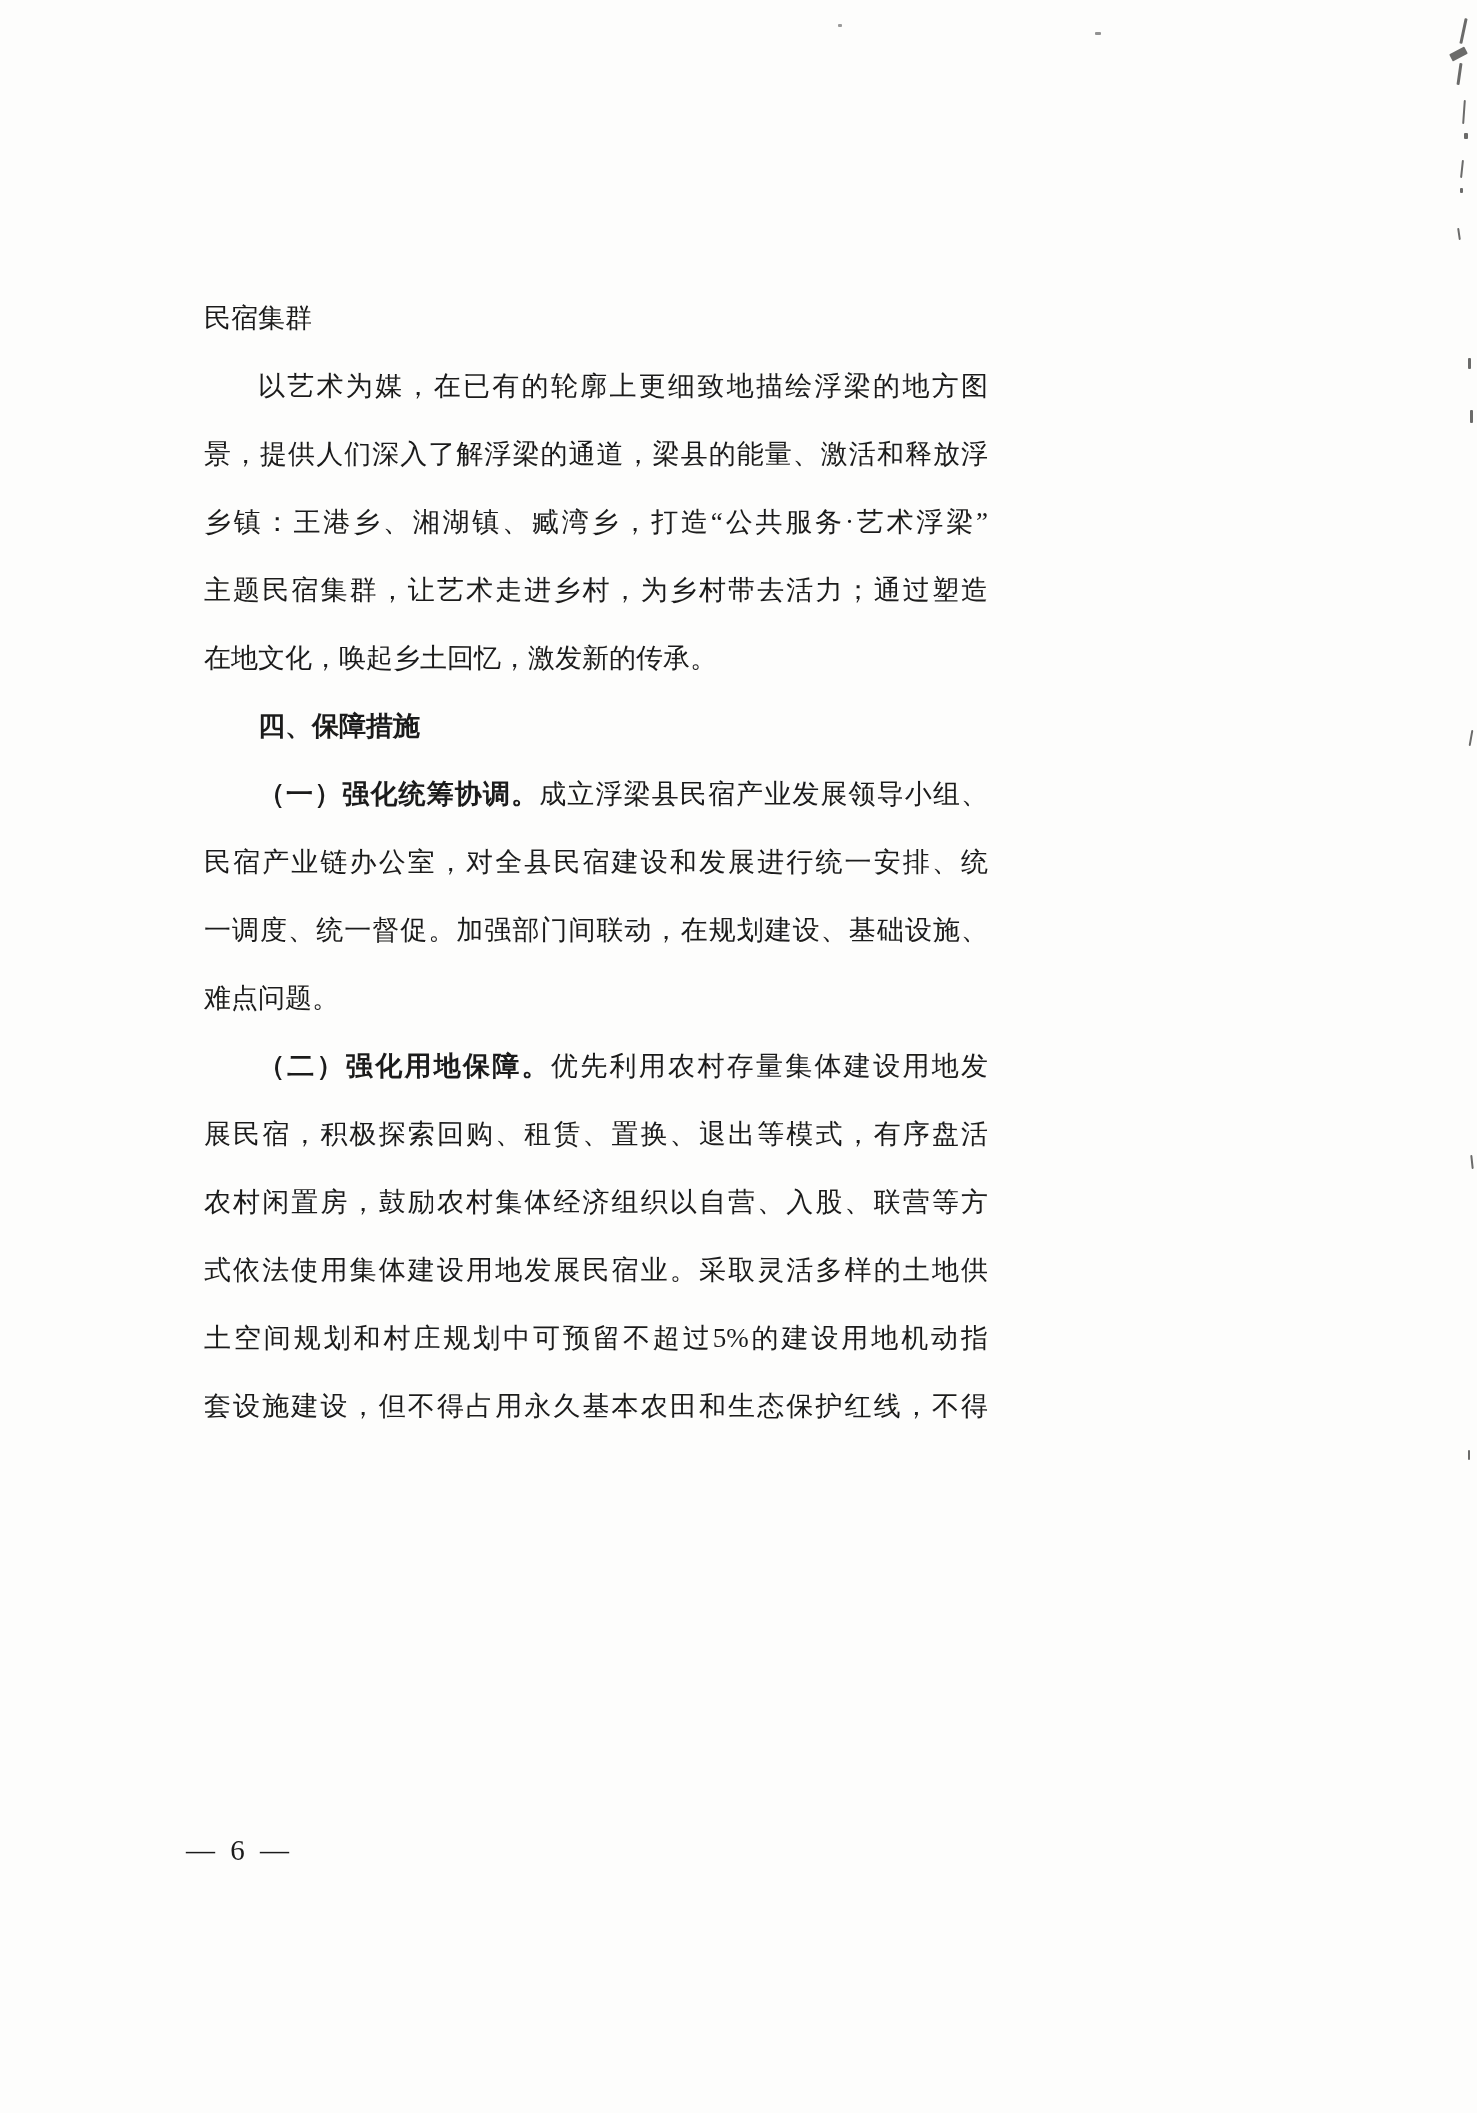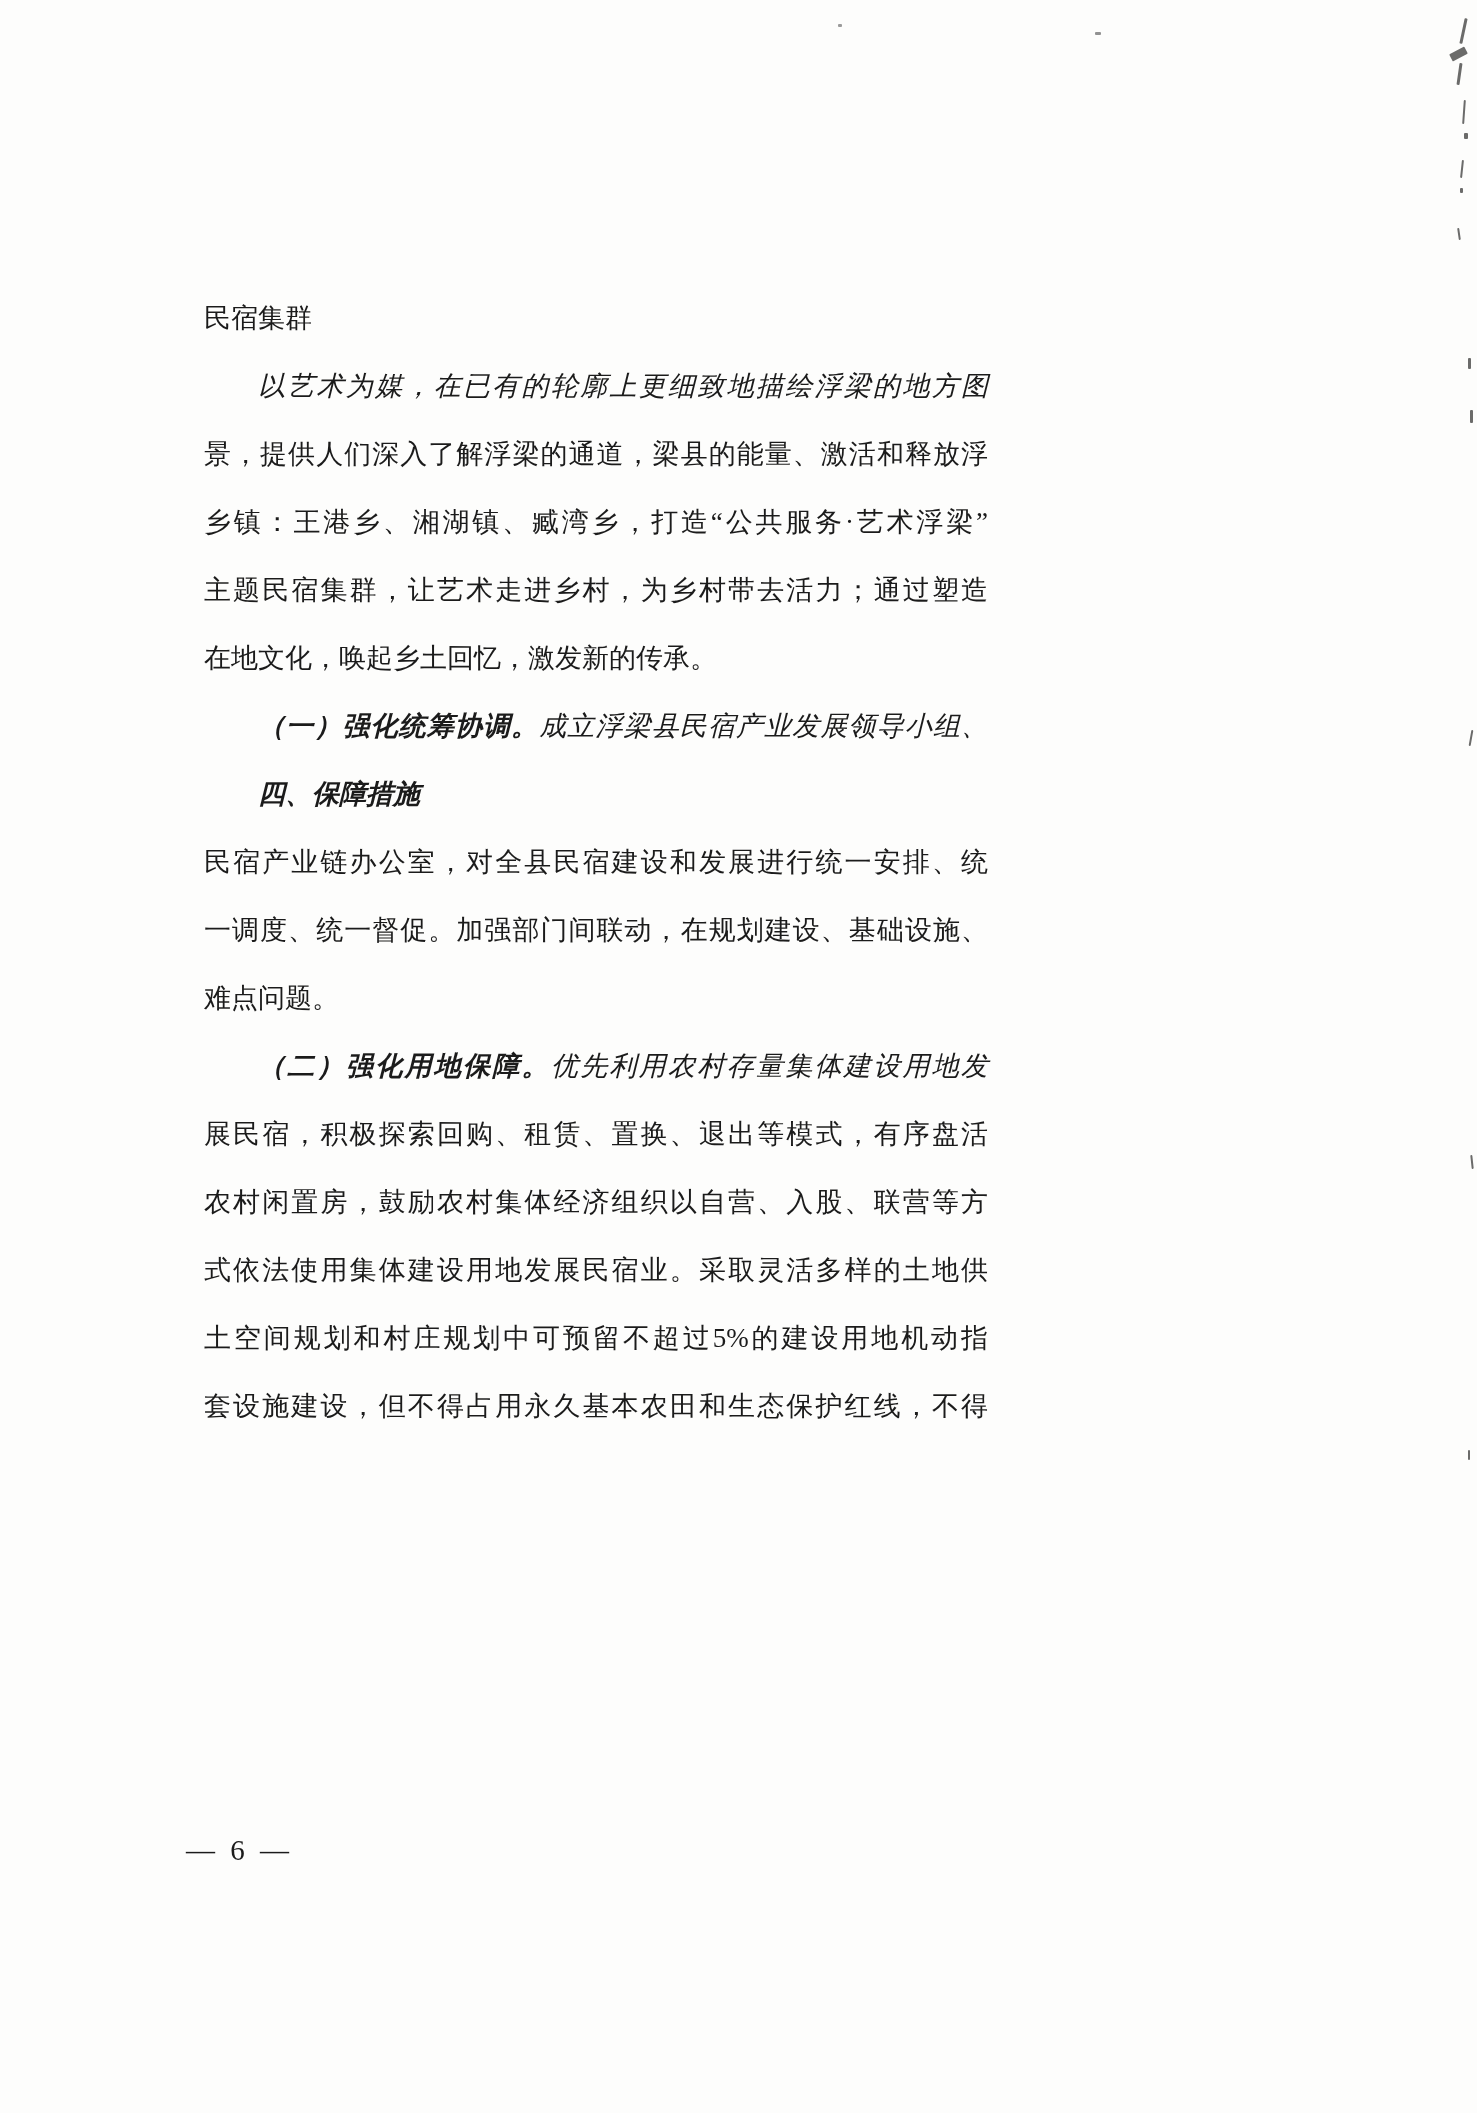--- a/index.html
+++ b/index.html
@@ -23,21 +23,21 @@
     font-size:27px;
     white-space:nowrap;
     letter-spacing:0px;
   }
   .line.j{
     text-align:justify;
     text-align-last:justify;
     -moz-text-align-last:justify;
     white-space:normal;
   }
-  .line.ind{ text-indent:54px;font-style:italic; }
+  .line.ind{ text-indent:54px; }
   .b{ font-weight:bold; font-family:"Liberation Sans","DejaVu Sans",sans-serif; }
   .pageno{
     position:absolute;
     left:186px;top:1834px;
     font-size:29px;
     letter-spacing:4px;
     color:#1b1b1b;
   }
   
   .speck{ position:absolute; background:#3a3a3a; opacity:.75; border-radius:1px; }
@@ -62,22 +62,22 @@
 
 <div class="sheet">
 
   <div class="content">
     <div class="line"><span>民宿集群</span></div>
     <div class="line j ind"><span>以艺术为媒，在已有的轮廓上更细致地描绘浮梁的地方图</span></div>
     <div class="line j"><span>景，提供人们深入了解浮梁的通道，梁县的能量、激活和释放浮</span></div>
     <div class="line j"><span>乡镇：王港乡、湘湖镇、臧湾乡，打造“公共服务·艺术浮梁”</span></div>
     <div class="line j"><span>主题民宿集群，让艺术走进乡村，为乡村带去活力；通过塑造</span></div>
     <div class="line"><span>在地文化，唤起乡土回忆，激发新的传承。</span></div>
+    <div class="line ind"><span class="b">四、保障措施</span></div>
     <div class="line j ind"><span class="b">（一）强化统筹协调。</span><span>成立浮梁县民宿产业发展领导小组、</span></div>
-    <div class="line ind"><span class="b">四、保障措施</span></div>
     <div class="line j"><span>民宿产业链办公室，对全县民宿建设和发展进行统一安排、统</span></div>
     <div class="line j"><span>一调度、统一督促。加强部门间联动，在规划建设、基础设施、</span></div>
     <div class="line"><span>难点问题。</span></div>
     <div class="line j ind"><span class="b">（二）强化用地保障。</span><span>优先利用农村存量集体建设用地发</span></div>
     <div class="line j"><span>展民宿，积极探索回购、租赁、置换、退出等模式，有序盘活</span></div>
     <div class="line j"><span>农村闲置房，鼓励农村集体经济组织以自营、入股、联营等方</span></div>
     <div class="line j"><span>式依法使用集体建设用地发展民宿业。采取灵活多样的土地供</span></div>
     <div class="line j"><span>土空间规划和村庄规划中可预留不超过5%的建设用地机动指</span></div>
     <div class="line j"><span>套设施建设，但不得占用永久基本农田和生态保护红线，不得</span></div>
   </div>

